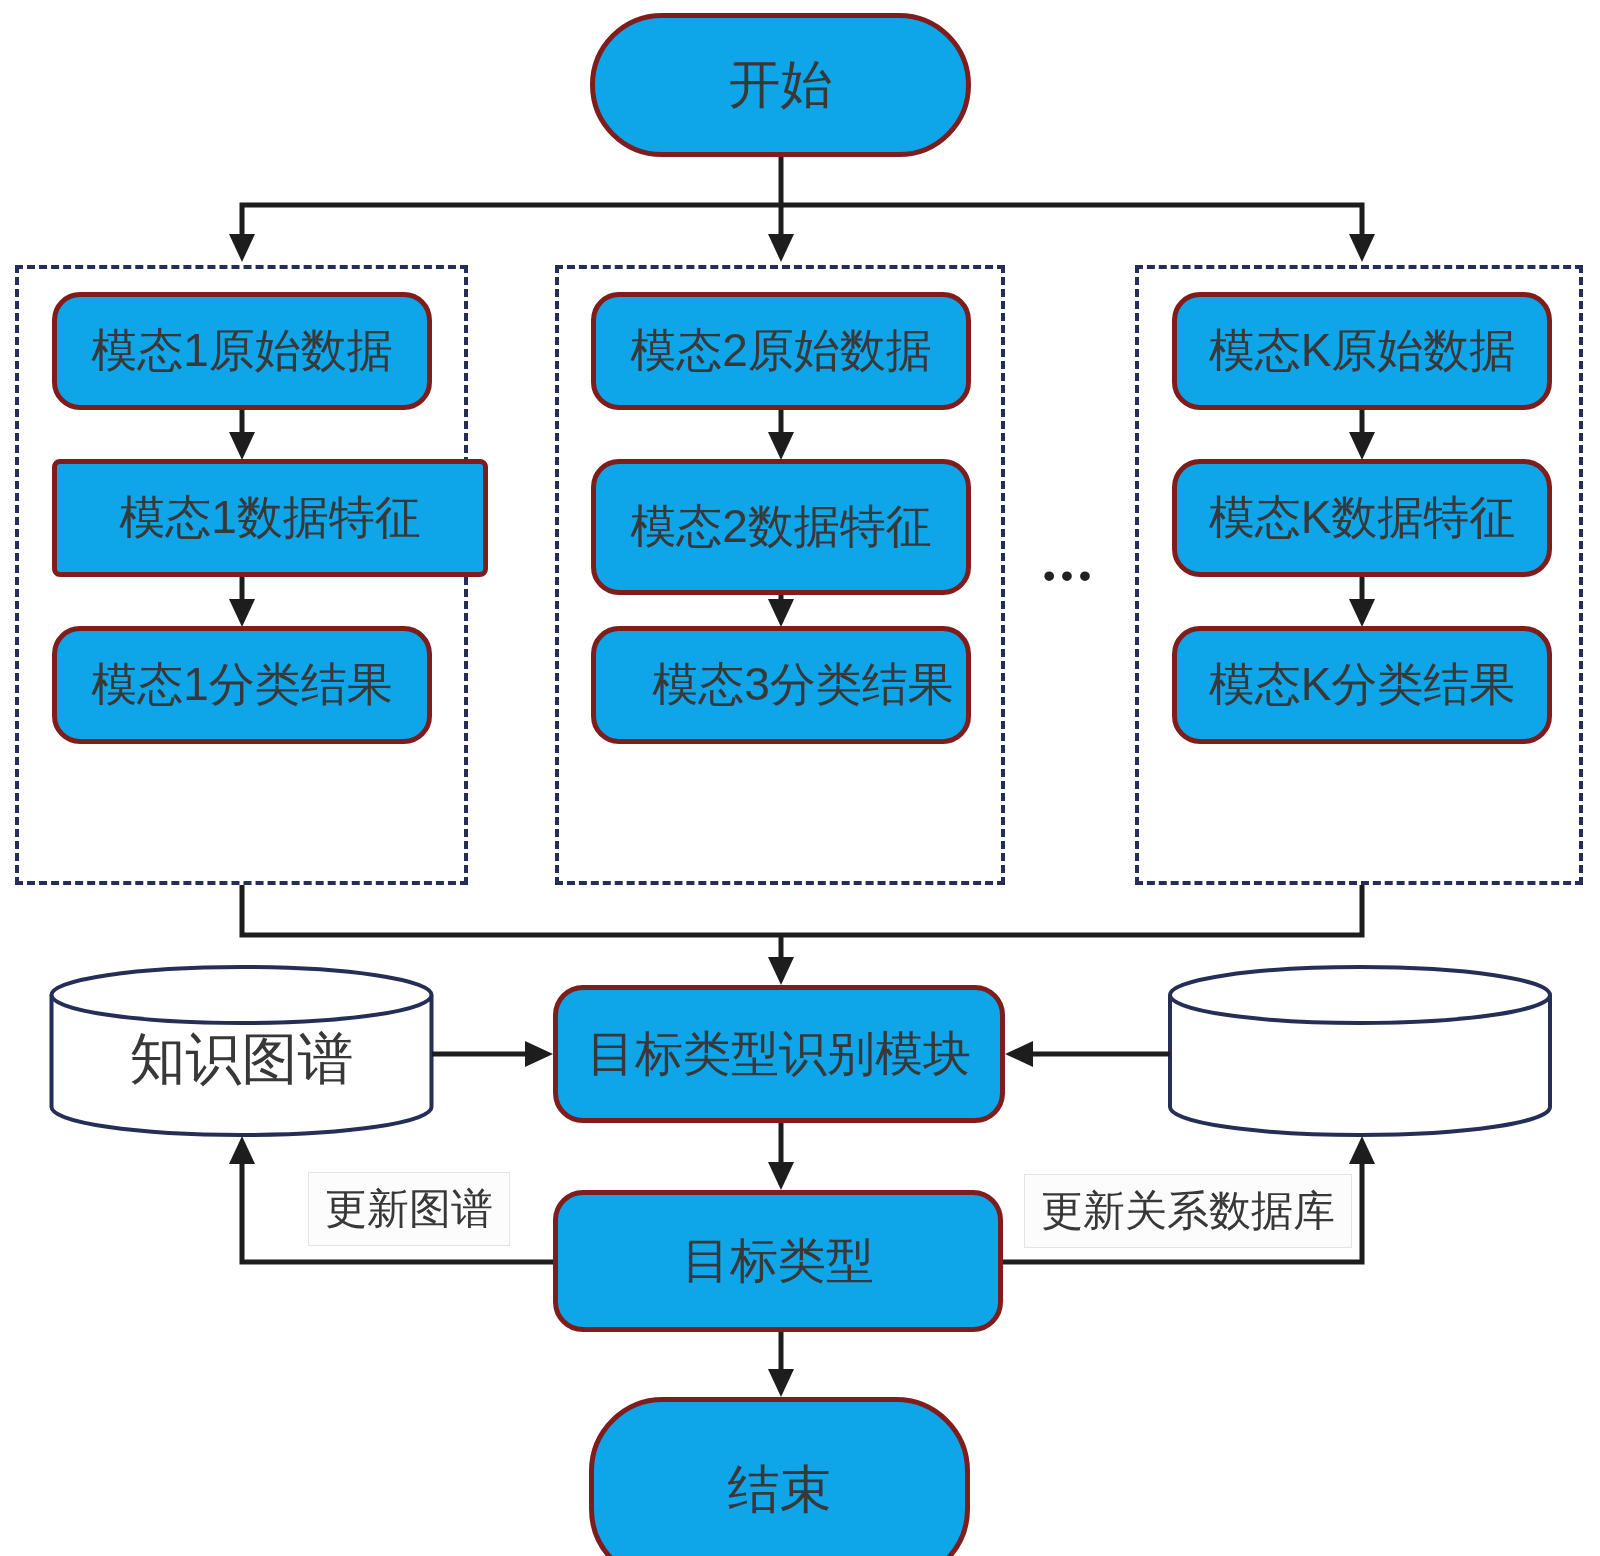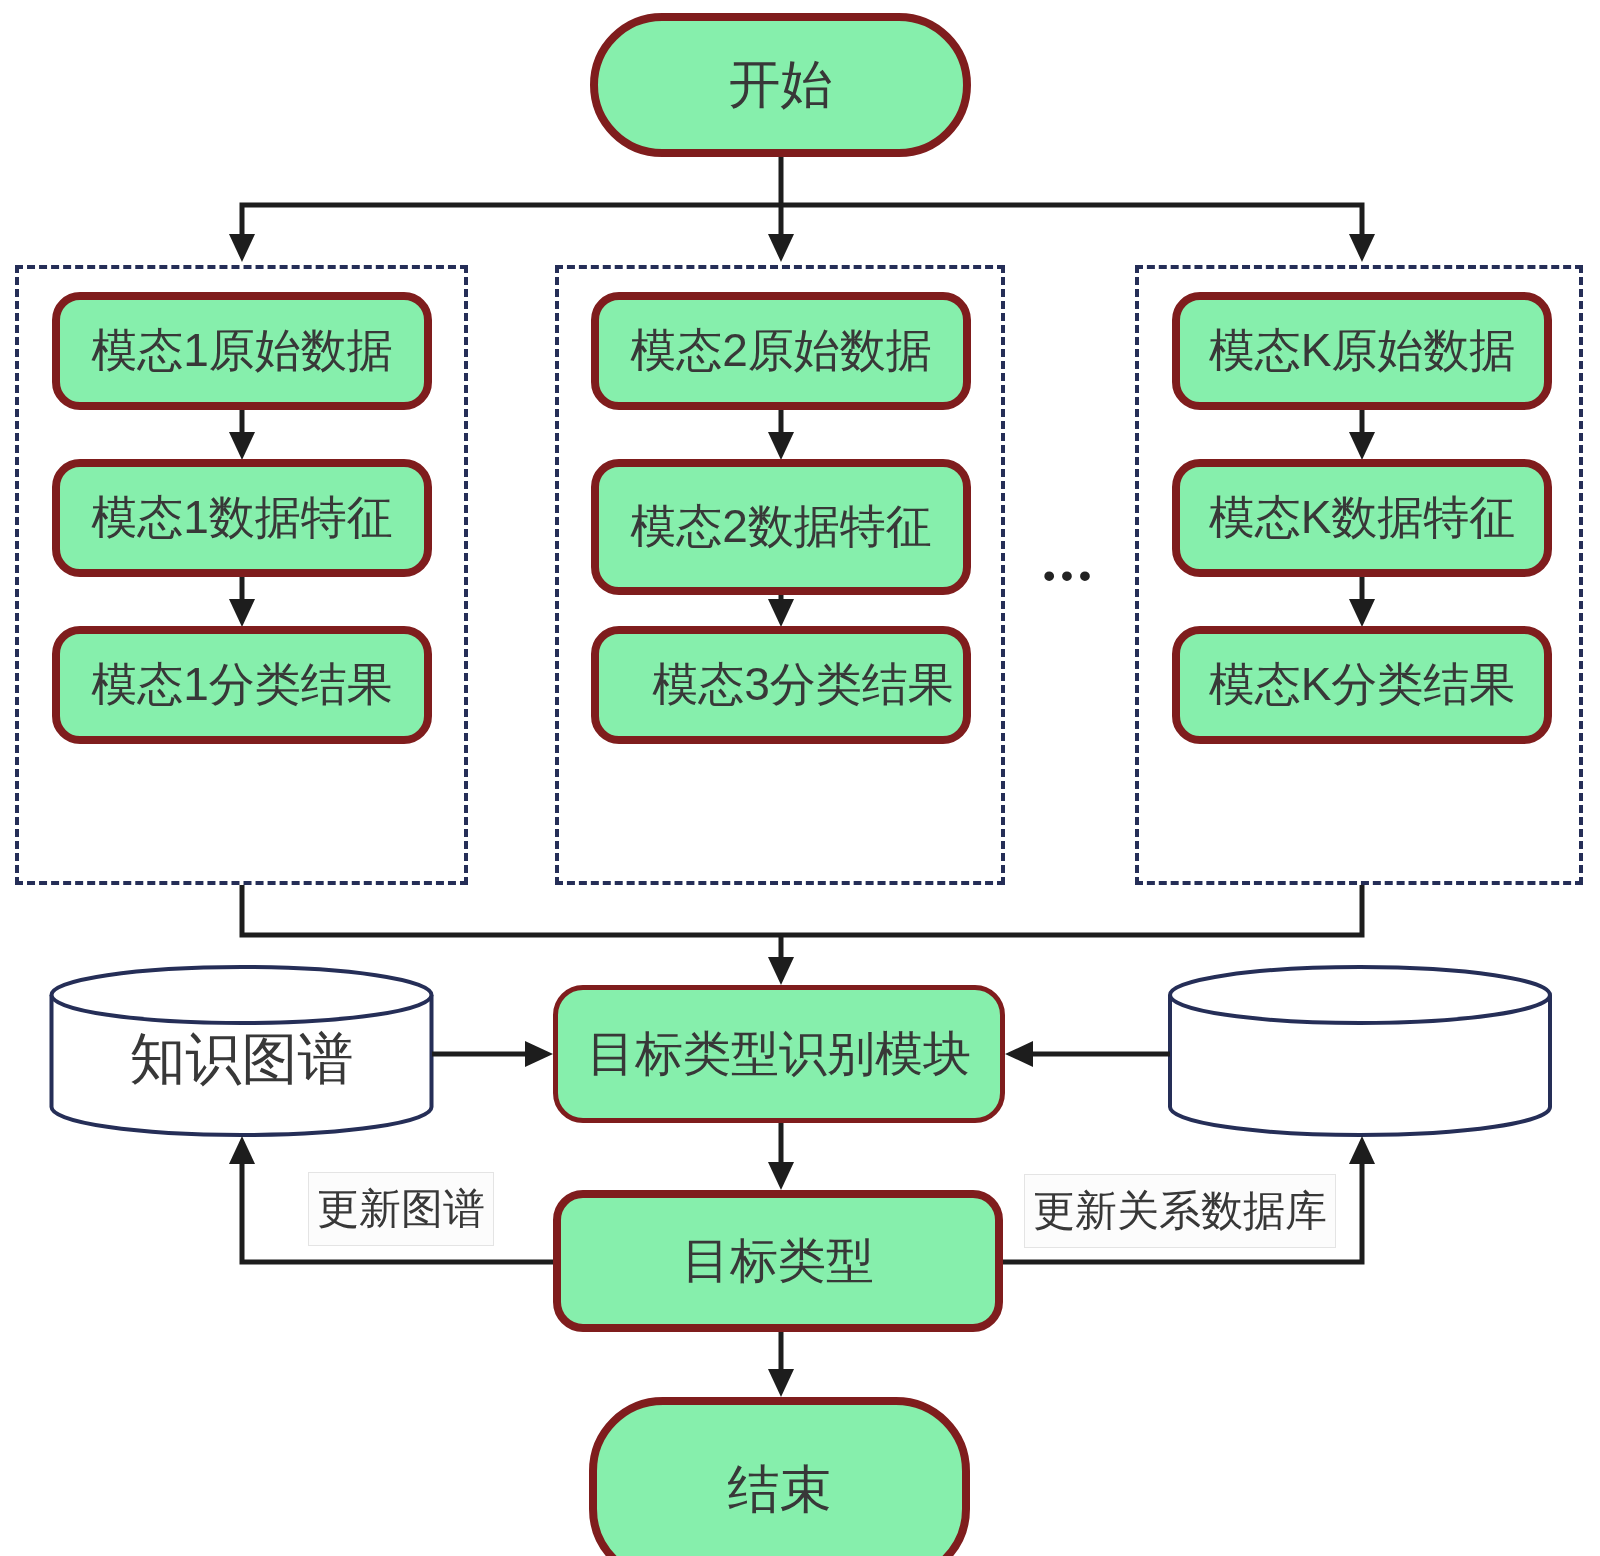--- a/index.html
+++ b/index.html
@@ -9,22 +9,22 @@
     background:#ffffff;
     font-family:"Liberation Sans","DejaVu Sans",sans-serif;
     color:#383838;
     overflow:hidden;
   }
   #wires{position:absolute;left:0;top:0;width:1600px;height:1556px;}
   .node{
     position:absolute;
     box-sizing:border-box;
     display:flex;align-items:center;justify-content:center;
-    background:#86efac;
-    border:8px solid #7f1d1d;
+    background:#0ea5e9;
+    border:5px solid #7f1d1d;
     font-size:46px;
     color:#383838;
     white-space:nowrap;
     z-index:2;
   }
   .stadium{border-radius:74px;font-size:52px;}
   .rounded{border-radius:28px;}
   .dashed{
     position:absolute;box-sizing:border-box;
     border:4px dashed #252e57;
@@ -34,21 +34,21 @@
   .module{border-radius:30px;font-size:48px;border-width:5px;}
   .cyl-text{
     position:absolute;display:flex;align-items:center;justify-content:center;
     font-size:56px;color:#383838;z-index:3;white-space:nowrap;
   }
   .side-label{
     position:absolute;
     background:#fcfcfc;
     border:1px solid #e4e4e4;
     font-size:42px;color:#383838;
-    padding:8px 8px;
+    padding:8px 16px;
     z-index:3;white-space:nowrap;
   }
   .dots{
     position:absolute;
     font-size:34px;font-weight:bold;color:#222222;
     letter-spacing:6px;z-index:2;
     display:flex;align-items:center;justify-content:center;
   }
 </style>
 </head>
@@ -129,21 +129,21 @@
     <polygon points="1349,1164 1375,1164 1362,1136" fill="#1d1d1d"></polygon>
   </svg>
 
   <div class="node stadium" style="left:590px;top:13px;width:381px;height:144px;">开始</div>
 
   <div class="dashed" style="left:15px;top:265px;width:453px;height:620px;"></div>
   <div class="dashed" style="left:555px;top:265px;width:450px;height:620px;"></div>
   <div class="dashed" style="left:1135px;top:265px;width:448px;height:620px;"></div>
 
   <div class="node rounded" style="left:52px;top:292px;width:380px;height:118px;">模态1原始数据</div>
-  <div class="node rounded" style="left:52px;top:459px;width:380px;height:118px;">模态1数据特征</div>
+  <div class="node rounded" style="left:52px;top:459px;width:436px;height:118px;border-radius:8px;">模态1数据特征</div>
   <div class="node rounded" style="left:52px;top:626px;width:380px;height:118px;">模态1分类结果</div>
 
   <div class="node rounded" style="left:591px;top:292px;width:380px;height:118px;">模态2原始数据</div>
   <div class="node rounded" style="left:591px;top:459px;width:380px;height:136px;">模态2数据特征</div>
   <div class="node rounded" style="left:591px;top:626px;width:380px;height:118px;padding-left:44px;">模态3分类结果</div>
 
   <div class="node rounded" style="left:1172px;top:292px;width:380px;height:118px;">模态K原始数据</div>
   <div class="node rounded" style="left:1172px;top:459px;width:380px;height:118px;">模态K数据特征</div>
   <div class="node rounded" style="left:1172px;top:626px;width:380px;height:118px;">模态K分类结果</div>
 

